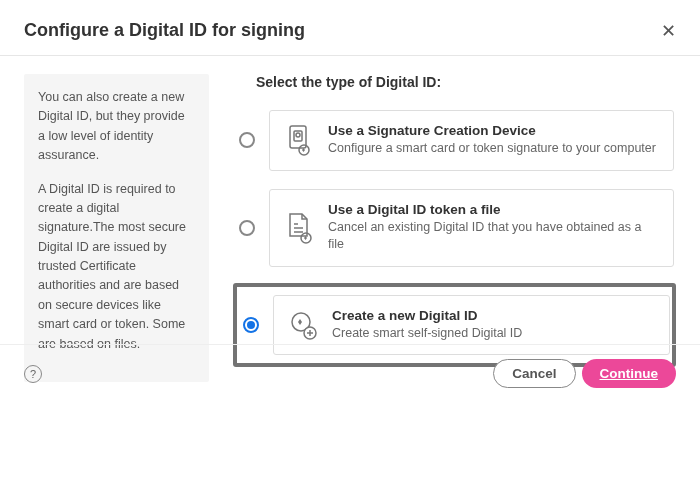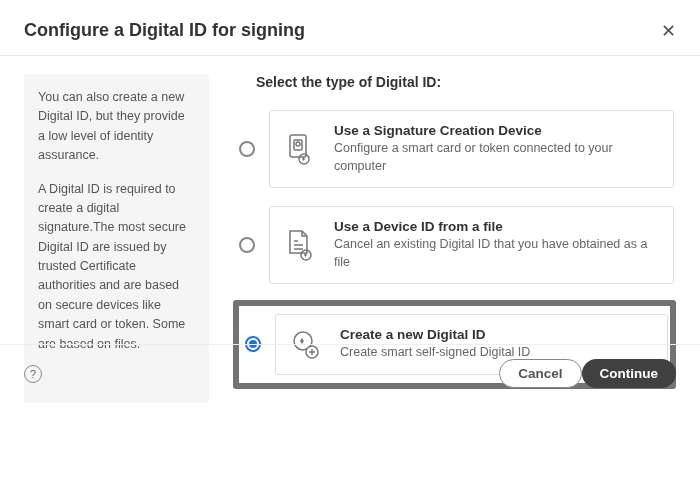--- a/index.html
+++ b/index.html
@@ -67,21 +67,21 @@
     margin-left: 23px;
   }
   .option-row {
     display: flex;
     align-items: center;
     gap: 14px;
     margin-bottom: 14px;
     padding: 2px;
   }
   .option-row.highlighted {
-    border: 6px solid #737373;
+    border: 4px solid #737373;
     border-radius: 3px;
     padding: 8px 2px;
   }
   .radio {
     width: 16px;
     height: 16px;
     border: 2px solid #888;
     border-radius: 50%;
     flex-shrink: 0;
     position: relative;
@@ -100,21 +100,21 @@
     background: #1473e6;
     border-radius: 50%;
   }
   .option-card {
     flex: 1;
     border: 1px solid #ddd;
     border-radius: 3px;
     padding: 12px 14px;
     display: flex;
     align-items: center;
-    gap: 20px;
+    gap: 14px;
     cursor: pointer;
   }
   .option-icon {
     width: 30px;
     height: 34px;
     flex-shrink: 0;
     color: #777;
   }
   .option-text { flex: 1; }
   .option-title {
@@ -144,37 +144,38 @@
     height: 18px;
     border: 1.5px solid #888;
     border-radius: 50%;
     display: flex;
     align-items: center;
     justify-content: center;
     font-size: 11px;
     color: #666;
     cursor: pointer;
   }
-  .footer-buttons { display: flex; gap: 0; }
+  .footer-buttons { display: flex; gap: 6px; }
   .btn {
     padding: 6px 18px;
     border-radius: 16px;
     font-size: 13.5px;
     font-weight: 600;
     cursor: pointer;
     border: none;
   }
   .btn-cancel {
     background: #fff;
     color: #555;
     border: 1.5px solid #888;
   }
   .btn-continue {
-    background: #404040;
+    background: #ec4899;
     color: #fff;
+    text-decoration: underline;
   }
 </style>
 </head>
 <body>
 
 <div class="dialog">
   <div class="header">
     <h1>Configure a Digital ID for signing</h1>
     <div class="close-icon">✕</div>
   </div>
@@ -194,39 +195,39 @@
             <svg viewBox="0 0 30 34" fill="none" stroke="currentColor" stroke-width="1.5">
               <rect x="6" y="3" width="16" height="22" rx="2"></rect>
               <rect x="10" y="8" width="8" height="10" rx="1"></rect>
               <circle cx="14" cy="12" r="2"></circle>
               <circle cx="20" cy="27" r="5"></circle>
               <path d="M18 27l1.5-2 1.5 2-1.5 2z" fill="currentColor" stroke="none"></path>
             </svg>
           </div>
           <div class="option-text">
             <div class="option-title">Use a Signature Creation Device</div>
-            <div class="option-desc">Configure a smart card or token connected to your computer</div>
+            <div class="option-desc">Configure a smart card or token signature to your computer</div>
           </div>
         </div>
       </div>
 
       <div class="option-row">
         <div class="radio"></div>
         <div class="option-card">
           <div class="option-icon">
             <svg viewBox="0 0 30 34" fill="none" stroke="currentColor" stroke-width="1.5">
               <path d="M6 3h12l5 5v17H6z"></path>
               <path d="M18 3v5h5"></path>
               <path d="M10 13h4M10 17h9M10 21h9"></path>
               <circle cx="22" cy="27" r="5"></circle>
               <path d="M20 27l1.5-2 1.5 2-1.5 2z" fill="currentColor" stroke="none"></path>
             </svg>
           </div>
           <div class="option-text">
-            <div class="option-title">Use a Device ID from a file</div>
+            <div class="option-title">Use a Digital ID token a file</div>
             <div class="option-desc">Cancel an existing Digital ID that you have obtained as a file</div>
           </div>
         </div>
       </div>
 
       <div class="option-row highlighted">
         <div class="radio selected"></div>
         <div class="option-card">
           <div class="option-icon">
             <svg viewBox="0 0 30 34" fill="none" stroke="currentColor" stroke-width="1.5">

